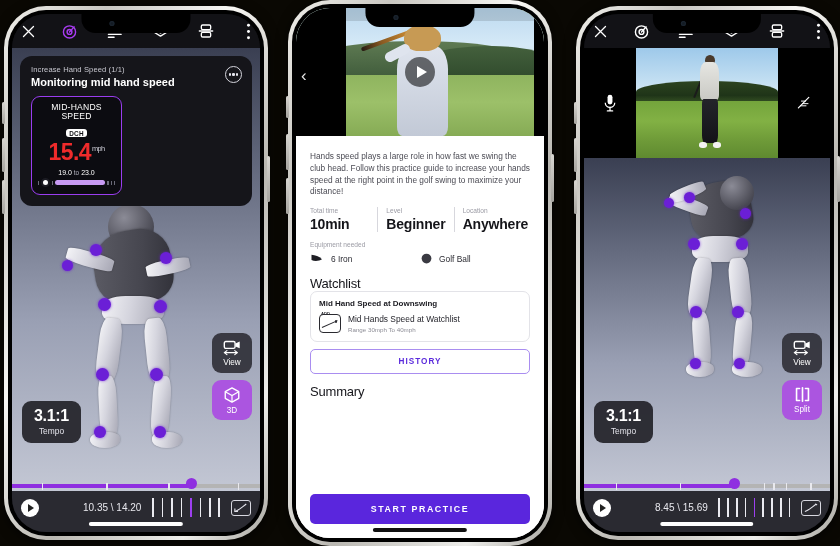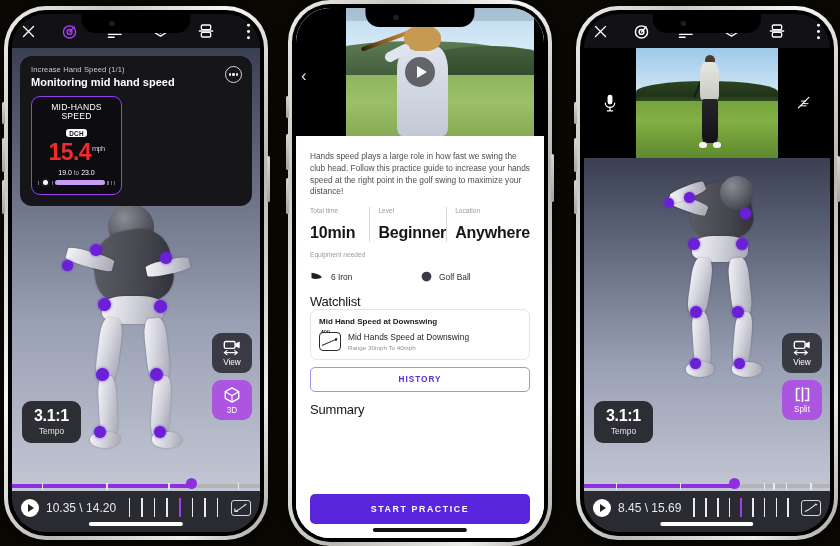--- a/index.html
+++ b/index.html
@@ -97,21 +97,21 @@
   .scrub .tick { position:absolute; width:1.4px; height:7px; background:#e9e9ee; top:1.5px; }
   .scrub .knob { position:absolute; width:11px; height:11px; border-radius:50%;
     background:#8f2fe0; top:-3.5px; }
 
   .an-footer { flex:0 0 41px; background:#2a2a31; display:flex; align-items:center;
     padding:0 9px 8px 9px; gap:7px; }
   .playbtn { width:18px; height:18px; border-radius:50%; background:#fff;
     display:flex; align-items:center; justify-content:center; flex:0 0 18px; }
   .playbtn i { width:0;height:0;border-left:6px solid #222;border-top:4px solid transparent;
     border-bottom:4px solid transparent; margin-left:2px; }
-  .time-txt { font-size:12px; color:#e8e8ee; white-space:nowrap; }
+  .time-txt { font-size:10px; color:#e8e8ee; white-space:nowrap;margin-left:37px; }
   .framebars { flex:1; display:flex; align-items:center; justify-content:space-around; height:19px; }
   .framebars i { width:1.6px; height:19px; background:#eaeaf0; display:block; }
   .framebars i.act { background:#9d3ff0; }
   .graphbtn { width:20px; height:16px; border:1.2px solid #d8d8e0; border-radius:3px;
     flex:0 0 20px; position:relative; }
 
   .vid-strip { position:relative; width:100%; height:110px; background:#000;
     display:flex; align-items:center; justify-content:center; overflow:hidden; }
   .vid-side { position:absolute; top:0; bottom:0; width:52px; background:#000; z-index:6;
     display:flex; align-items:center; justify-content:center; }
@@ -177,23 +177,23 @@
 
   .pg-content { flex:1; background:#fff; padding:10px 14px 0 14px; overflow:hidden;
     display:flex; flex-direction:column; }
   .pg-h1 { font-size:17px; font-weight:bold; color:#15151a; letter-spacing:-.3px; }
   .pg-desc { margin-top:5px; font-size:8.3px; line-height:1.42; color:#4c4c55; }
   .pg-meta { margin-top:9px; display:flex; }
   .pg-meta .cell { flex:1; padding-left:8px; }
   .pg-meta .cell:first-child { padding-left:0; }
   .pg-meta .cell + .cell { border-left:1px solid #d7d7dd; }
   .pg-meta .m-lab { font-size:6.6px; color:#9b9ba4; }
-  .pg-meta .m-val { font-size:16px; font-weight:bold; color:#15151a; margin-top:10px; letter-spacing:-.2px; }
+  .pg-meta .m-val { font-size:14px; font-weight:bold; color:#15151a; margin-top:2px; letter-spacing:-.2px; }
   .pg-eq-lab { margin-top:9px; font-size:6.6px; color:#9b9ba4; }
-  .pg-eq { margin-top:12px; display:flex;align-items:flex-end; }
+  .pg-eq { margin-top:4px; display:flex;align-items:flex-end; }
   .pg-eq .eq { flex:1; display:flex; align-items:center; gap:6px; }
   .pg-eq .eq span { font-size:8.4px; color:#2c2c33; }
   .pg-h2 { margin-top:11px; font-size:13px; font-weight:normal; color:#15151a; letter-spacing:-.2px; }
   .wl-card { border:1px solid #e3e3e8; border-radius:7px; padding:7px 8px 8px 8px; }
   .wl-card .wl-t { font-size:8px; font-weight:bold; color:#1a1a20; }
   .wl-row { margin-top:6px; display:flex; align-items:center; gap:7px; }
   .wl-icon { width:22px; height:19px; border:1.3px solid #2a2a30; border-radius:4px;
     position:relative; flex:0 0 22px; }
   .wl-icon .add { position:absolute; left:1px; top:-4.5px; font-size:4.2px; font-weight:bold; color:#2a2a30; }
   .wl-icon .ln { position:absolute; left:2px; bottom:4px; width:17px; height:1.1px;
@@ -448,21 +448,21 @@
           <div class="pg-h2">Watchlist</div>
           <div class="wl-card">
             <div class="wl-t">Mid Hand Speed at Downswing</div>
             <div class="wl-row">
               <div class="wl-icon">
                 <span class="add">ADD</span>
                 <span class="ln"></span>
                 <span class="dot"></span>
               </div>
               <div>
-                <div class="wl-n">Mid Hands Speed at Downswing</div>
+                <div class="wl-n">Mid Hands Speed at Watchlist</div>
                 <div class="wl-s">Range 30mph To 40mph</div>
               </div>
             </div>
           </div>
 
           <div class="hist-btn">HISTORY</div>
           <div class="pg-h2" style="margin-top:10px;">Summary</div>
         </div>
 
         <div class="pg-footer">

